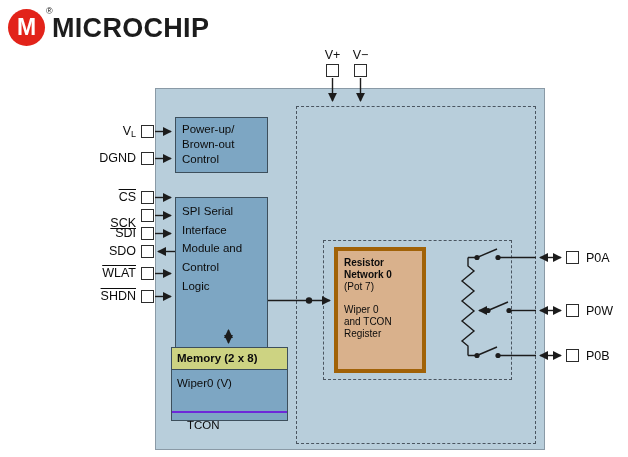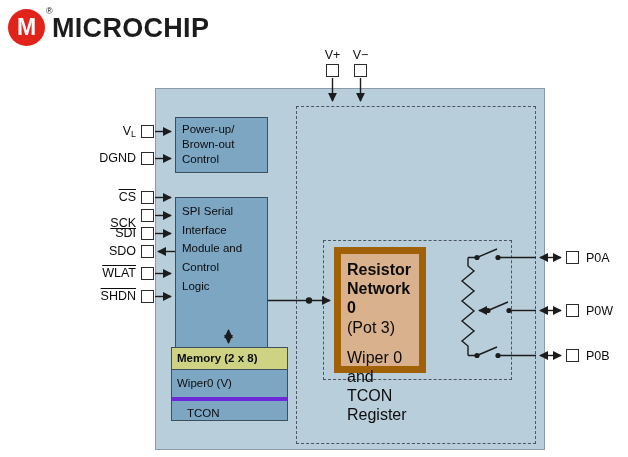--- a/index.html
+++ b/index.html
@@ -6,23 +6,23 @@
   .canvas{position:relative;width:628px;height:457px;background:#fff;overflow:hidden;color:#111;}
   .abs{position:absolute;}
   .main-rect{left:155px;top:88px;width:390px;height:362px;background:var(--diagram_bg);border:1px solid #8a9aa6;box-sizing:border-box;}
   .dashed{border:1.3px dashed #4a5560;box-sizing:border-box;}
   .outer-dashed{left:296px;top:106px;width:240px;height:338px;}
   .inner-dashed{left:323px;top:240px;width:189px;height:140px;}
   .block{box-sizing:border-box;background:var(--block);border:1px solid #3d4f5c;color:#0c0c0c;font-size:11.5px;padding:4px 6px;white-space:pre-line;line-height:1.3;}
   .block.spi{line-height:1.62;}
   .memory{box-sizing:border-box;border:1px solid #3d4f5c;background:var(--block);font-size:11.5px;color:#0c0c0c;}
   .memory .hdr{height:21px;line-height:21px;background:var(--memory_header);font-weight:bold;padding-left:5px;border-bottom:1px solid #3d4f5c;}
-  .memory .row1{height:31px;line-height:27px;padding-left:5px;border-bottom:4px solid #6d28d9;box-sizing:border-box;}
+  .memory .row1{height:43px;line-height:27px;padding-left:5px;border-bottom:2px solid #6d28d9;box-sizing:border-box;}
   .memory .row2{height:24px;line-height:24px;padding-left:15px;}
-  .resnet{box-sizing:border-box;background:var(--resnet);border:7px solid #a16207;font-size:16px;color:#0c0c0c;padding:6px 6px;}
+  .resnet{box-sizing:border-box;background:var(--resnet);border:4px solid #a16207;font-size:10px;color:#0c0c0c;padding:6px 6px;}
   .resnet .title{font-weight:bold;white-space:pre-line;line-height:1.2;}
   .resnet .sub{line-height:1.2;}
   .resnet .body{margin-top:11px;white-space:pre-line;line-height:1.2;}
   .pinbox{width:13px;height:13px;background:#fff;border:1.5px solid #2c2c2c;box-sizing:border-box;}
   .pinlabel{font-size:12.5px;color:#0c0c0c;height:16px;line-height:16px;}
   .right-align{text-align:right;}
   .ov{text-decoration:overline;}
   .sub-letter{font-size:9px;vertical-align:-2px;}
   .toplabel{font-size:12.5px;text-align:center;height:15px;line-height:15px;}
   .logo-icon{left:8px;top:9px;width:37px;height:37px;border-radius:50%;background:var(--logo_red);color:#fff;font-weight:bold;font-size:23px;text-align:center;line-height:37px;}
@@ -54,21 +54,21 @@
 
   <div class="abs memory" style="left:171px;top:347px;width:117px;height:74px;">
     <div class="hdr">Memory (2 x 8)</div>
     <div class="row1">Wiper0 (V)</div>
     <div class="row2">TCON</div>
   </div>
 
   <div class="abs resnet" style="left:334px;top:247px;width:92px;height:126px;">
     <div class="title">Resistor
 Network 0</div>
-    <div class="sub">(Pot 3)</div>
+    <div class="sub">(Pot 7)</div>
     <div class="body">Wiper 0
 and TCON
 Register</div>
   </div>
 
   <svg class="abs" style="left:0;top:0;" width="628" height="457">
     <defs>
       <marker id="ah" viewBox="0 0 10 10" refX="9" refY="5" markerWidth="6.5" markerHeight="6.5" orient="auto-start-reverse">
         <path d="M0,0 L10,5 L0,10 Z" fill="#1c1c1c"></path>
       </marker>

